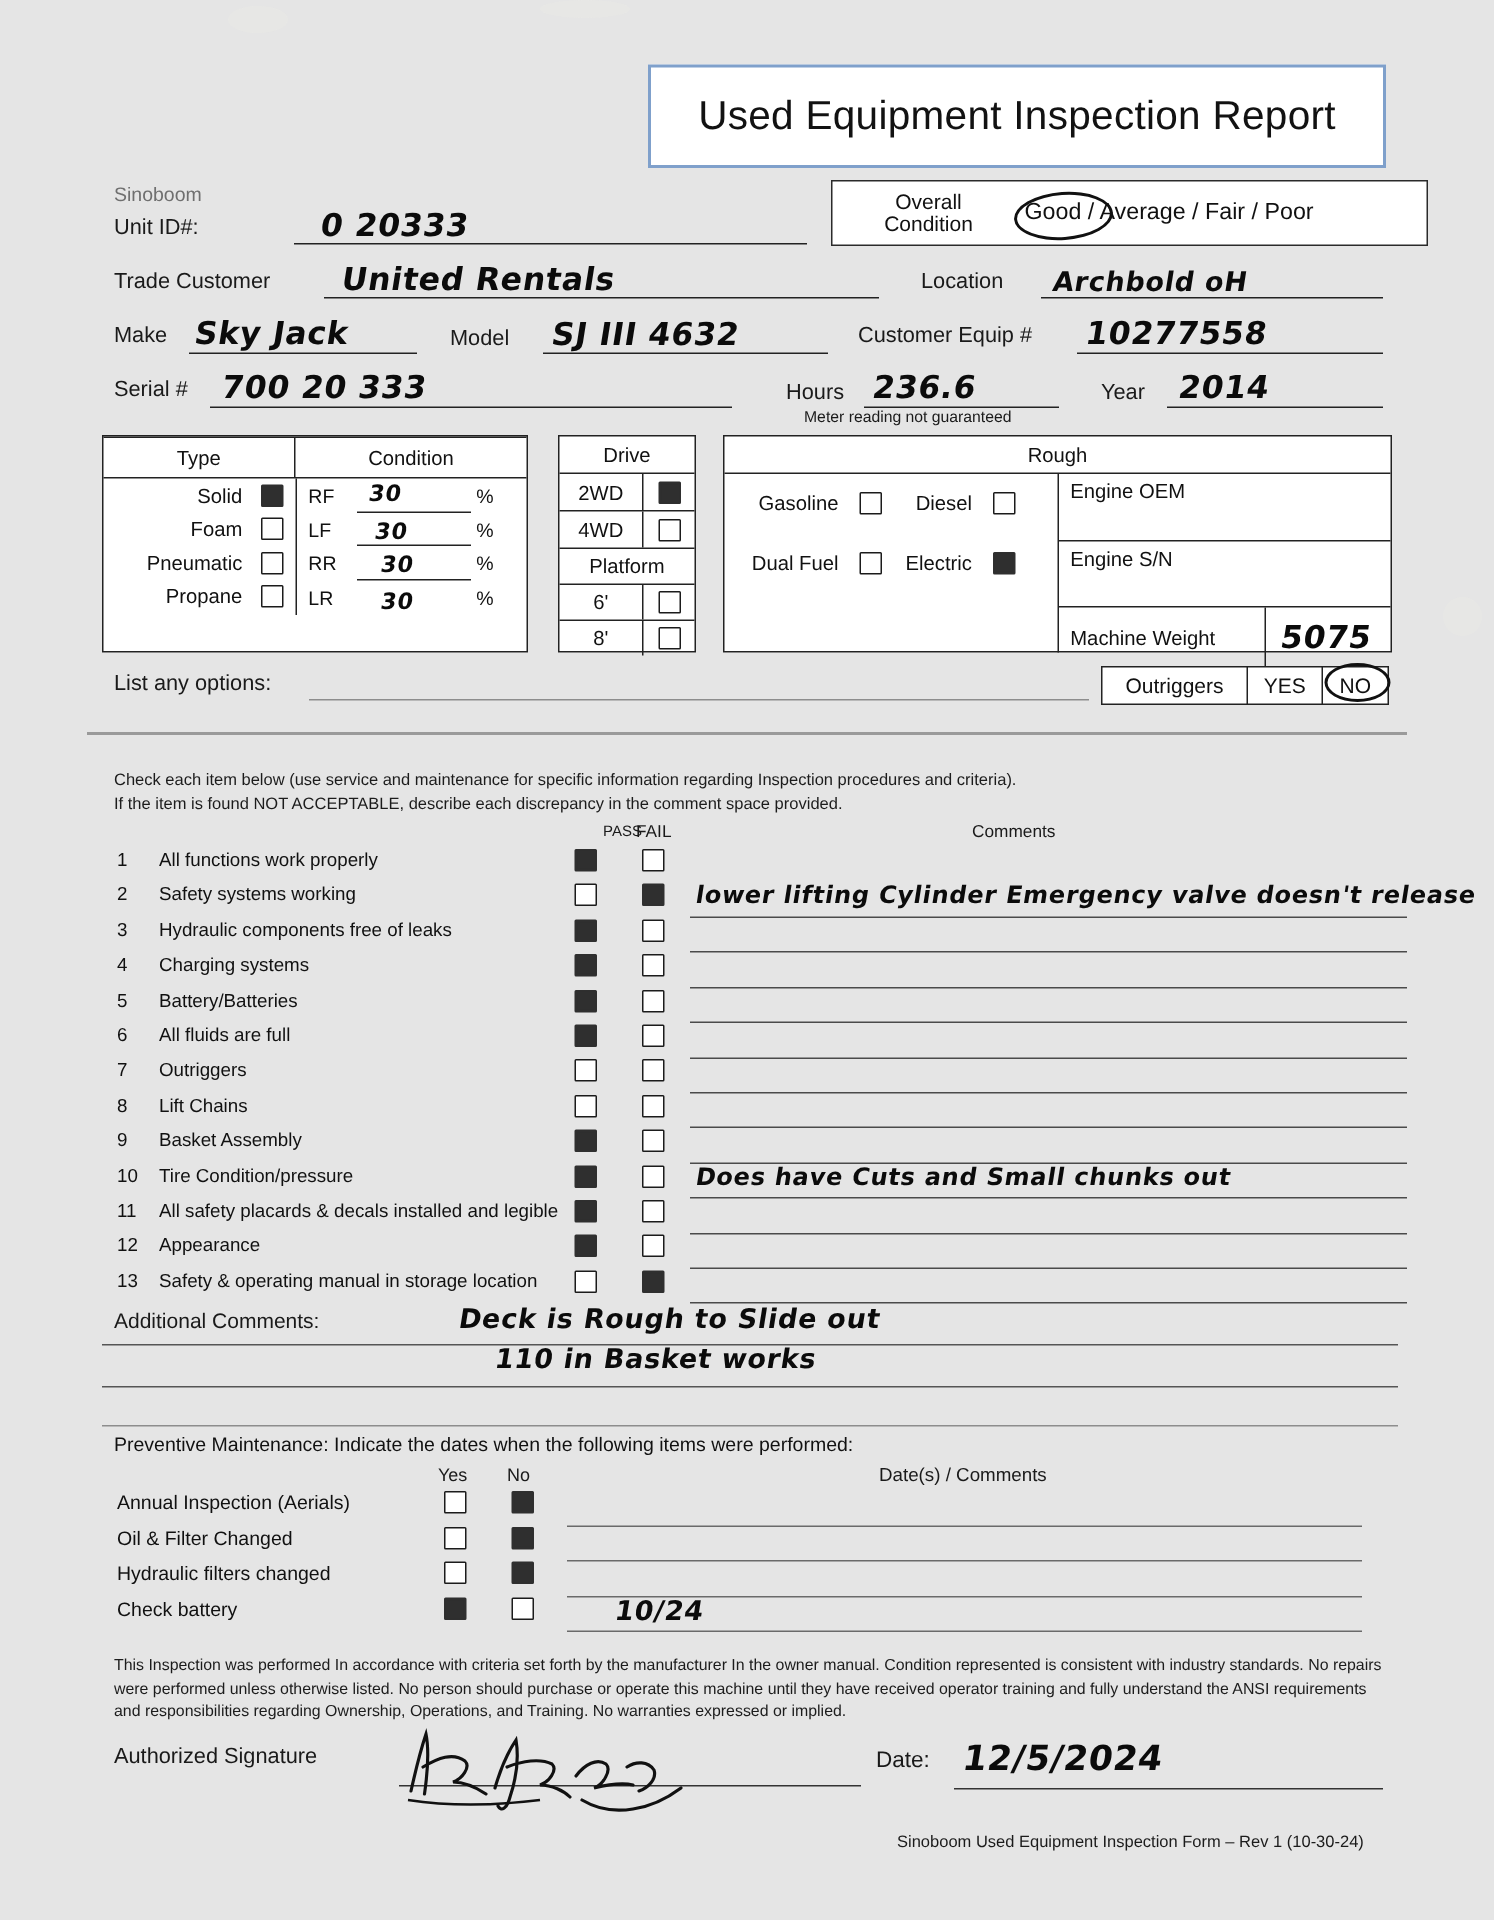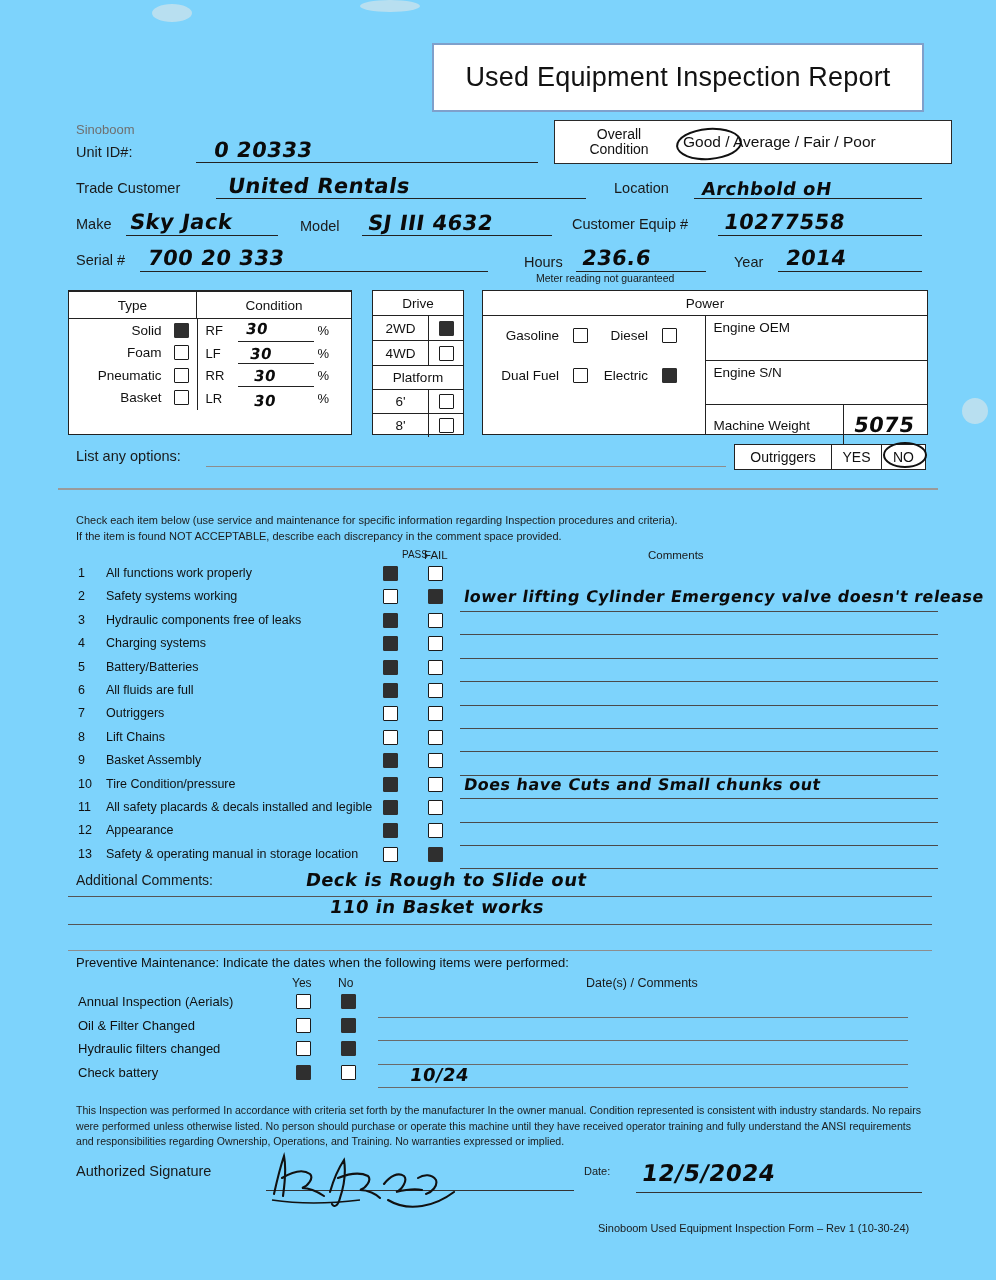--- a/index.html
+++ b/index.html
@@ -1,19 +1,19 @@
 <!DOCTYPE html>
 <html><head>
 <meta charset="utf-8">
 <style>
   html,body{margin:0;padding:0;background:#ffffff;}
   body{width:996px;height:1280px;position:relative;
        font-family:"Liberation Sans","DejaVu Sans",sans-serif;
        color:#111;overflow:hidden;}
-  .page{position:absolute;inset:0;background:#7dd3fc;}
+  .page{position:absolute;inset:0;background:#e5e5e5;}
 
   
   .abs{position:absolute;}
   .lbl{font-size:14.5px;color:#1a1a1a;white-space:nowrap;}
   .lbl-sm{font-size:11px;color:#1a1a1a;white-space:nowrap;}
   .rule{position:absolute;border-bottom:1.6px solid #222;}
   .rule-gray{position:absolute;border-bottom:1.4px solid #8d8d8d;}
 
   
   .hw{font-family:"DejaVu Sans",sans-serif;font-weight:700;
@@ -156,21 +156,21 @@
         </div>
         <div style="display:flex;align-items:center;justify-content:flex-end;height:22.5px;padding-right:8px;gap:12px;">
           <span style="font-size:13.5px;">Foam</span>
           <span class="cb"></span>
         </div>
         <div style="display:flex;align-items:center;justify-content:flex-end;height:22.5px;padding-right:8px;gap:12px;">
           <span style="font-size:13.5px;">Pneumatic</span>
           <span class="cb"></span>
         </div>
         <div style="display:flex;align-items:center;justify-content:flex-end;height:22.5px;padding-right:8px;gap:12px;">
-          <span style="font-size:13.5px;">Basket</span>
+          <span style="font-size:13.5px;">Propane</span>
           <span class="cb"></span>
         </div>
       </div>
       <div style="width:154px;position:relative;">
         <div style="position:relative;height:22.5px;">
           <span style="position:absolute;left:8px;top:4px;font-size:13px;">RF</span>
           <span class="hw hw-sm" style="position:absolute;left:48px;top:1px;">30</span>
           <span style="position:absolute;left:120px;top:4px;font-size:13px;">%</span>
           <span style="position:absolute;left:40px;bottom:0;width:76px;border-bottom:1.5px solid #222;"></span>
         </div>
@@ -223,21 +223,21 @@
     <div class="trow bt" style="height:23px;">
       <div class="tcell hdr br" style="width:56px;">8'</div>
       <div class="tcell" style="width:34px;">
           <span class="cb"></span>
         </div>
     </div>
   </div>
 
   <div class="tbl" style="left:482px;top:290px;width:446px;height:145px;">
     <div class="trow" style="height:24px;">
-      <div class="tcell hdr" style="width:100%;">Power</div>
+      <div class="tcell hdr" style="width:100%;">Rough</div>
     </div>
     <div class="trow bt" style="height:119px;">
 
       <div class="br" style="width:222px;">
         <div style="display:flex;align-items:center;height:39.6px;">
           <span style="width:76px;text-align:right;font-size:13.5px;">Gasoline</span>
           <span class="cb" style="margin-left:14px;"></span>
           <span style="width:60px;text-align:right;font-size:13.5px;">Diesel</span>
           <span class="cb" style="margin-left:14px;"></span>
         </div>
@@ -433,18 +433,18 @@
   <svg class="sig" viewBox="0 0 250 62">
     <path d="M6,46 C10,28 14,14 16,8 C18,18 17,34 15,48 M14,30 C24,24 34,20 42,26 C46,30 40,38 34,40 C42,40 50,44 56,48
              M62,44 C66,30 72,18 76,12 C78,24 76,38 72,50 C70,58 66,60 64,56
              M70,30 C80,26 92,24 100,28 C104,32 98,40 92,42 C100,42 108,46 112,50
              M116,36 C122,28 130,24 136,28 C140,32 134,42 128,44 C136,42 146,40 154,42
              M150,30 C156,26 164,26 168,32 C170,38 164,44 158,46
              M120,52 C130,58 142,60 154,58 C168,56 178,50 186,44" fill="none" stroke="#111" stroke-width="2.1" stroke-linecap="round"></path>
     <path d="M4,52 C30,56 60,56 92,52" fill="none" stroke="#111" stroke-width="1.6"></path>
   </svg>
 
-  <div class="abs lbl" style="left:584px;top:1165px;font-size:11px;">Date:</div>
+  <div class="abs lbl" style="left:584px;top:1165px;font-size:15px;">Date:</div>
   <div class="rule" style="left:636px;top:1192px;width:286px;border-color:#333;"></div>
   <div class="abs hw hw-lg" style="left:642px;top:1160px;font-size:23px;">12/5/2024</div>
 
   <div class="footer">Sinoboom Used Equipment Inspection Form – Rev 1 (10-30-24)</div>
 </div>
 
 </body></html>

